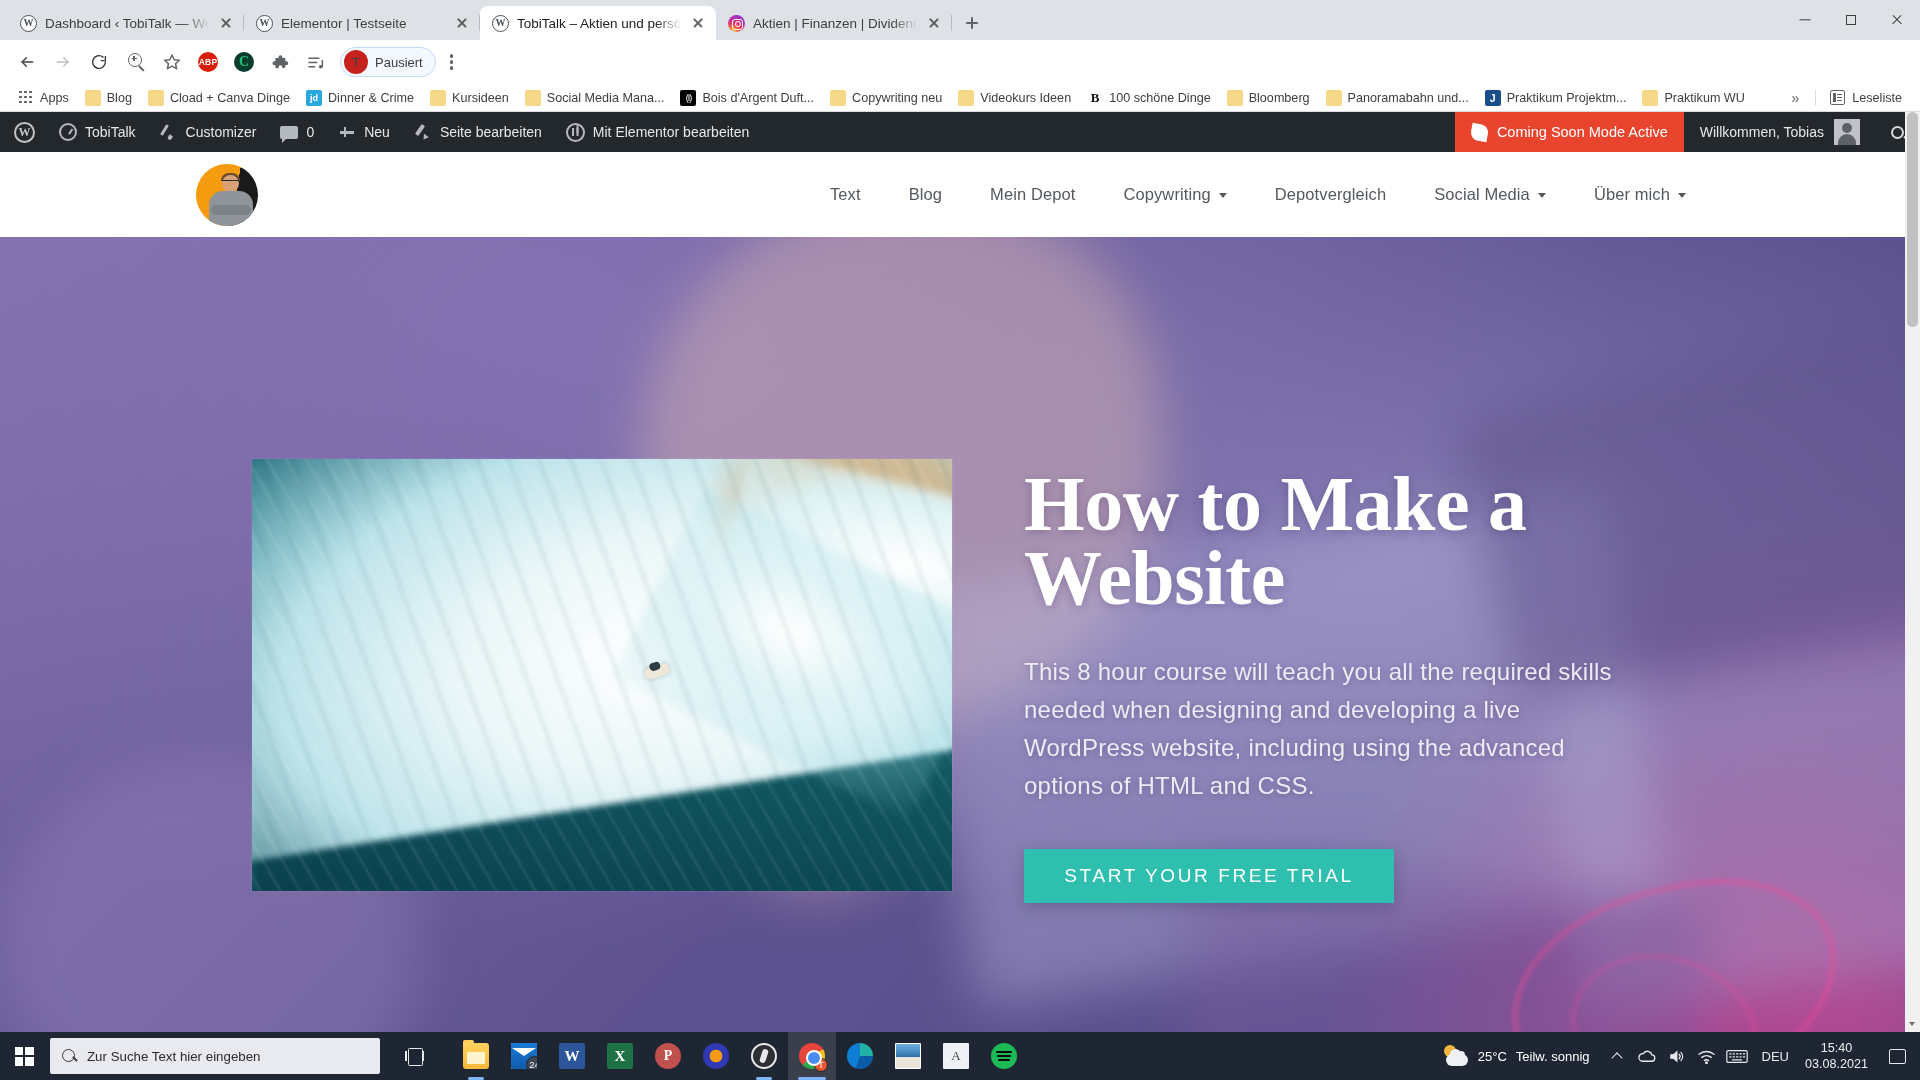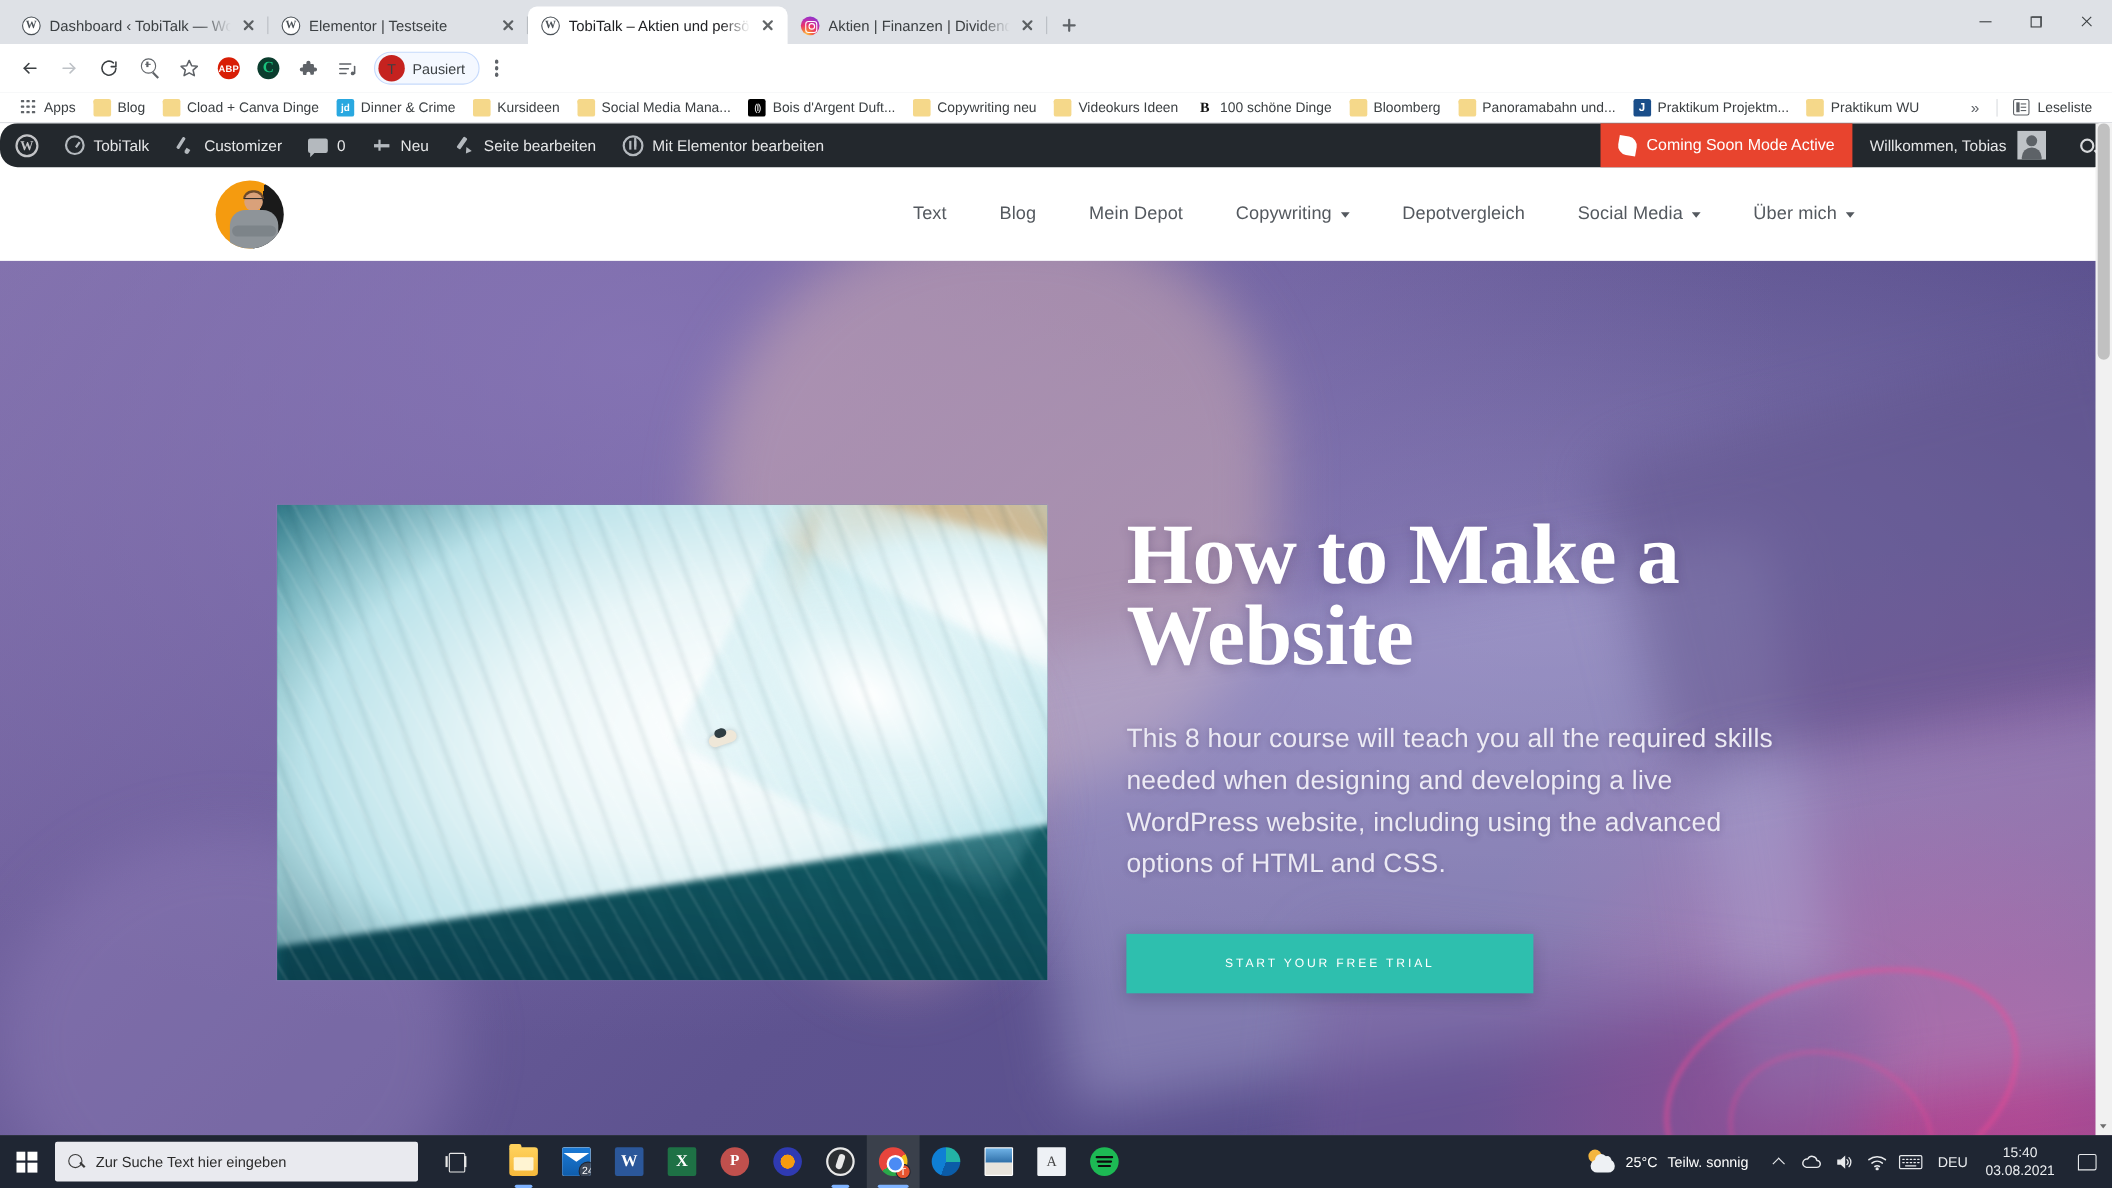--- a/index.html
+++ b/index.html
@@ -148,21 +148,21 @@
   .ll-ico:before{ content:""; position:absolute; left:1.5px; top:2px; width:3px; height:9px; background:#5f6368;}
   .ll-ico:after{ content:""; position:absolute; left:6px; top:2.5px; width:5px; height:1.2px; background:#5f6368;
     box-shadow:0 3px 0 #5f6368, 0 6px 0 #5f6368;}
 
   
   .viewport{ position:relative; width:1920px; height:920px; overflow:hidden; background:#fff;}
 
   
   .wpbar{
     height:40px; background:#23282d; display:flex; align-items:center;
-    font-size:14px; color:#e6e7e8; position:relative; z-index:5;border-radius:16px;
+    font-size:14px; color:#e6e7e8; position:relative; z-index:5;
   }
   .wp-item{ display:flex; align-items:center; gap:8px; padding:0 12px; height:40px; white-space:nowrap;}
   .wp-item.first{ padding-left:14px;}
   .wp-logo{ width:21px; height:21px; border-radius:50%; border:2px solid #c3c4c7; position:relative; flex:0 0 21px;}
   .wp-logo:after{ content:"W"; position:absolute; inset:0; text-align:center; line-height:17px; font-size:12px;
      font-family:"Liberation Serif", serif; color:#c3c4c7; font-weight:700;}
   .wp-ico{ width:18px; height:18px; position:relative; flex:0 0 18px; color:#b4b9be;}
   .ico-gauge{ border:2px solid #b4b9be; border-radius:50%;}
   .ico-gauge:after{ content:""; position:absolute; left:6.5px; top:3px; width:1.8px; height:6px; background:#b4b9be; transform:rotate(35deg); transform-origin:bottom center;}
   .ico-brush{ }
@@ -307,21 +307,21 @@
     font-size:78px; line-height:74px; letter-spacing:-.5px; margin-bottom:38px;
     text-shadow: 0 2px 10px rgba(40,25,70,.25);
   }
   .hero-p{
     font-size:24px; line-height:38px; color:#eceaf4; letter-spacing:.25px; font-weight:300;
     margin-bottom:44px; max-width:600px; text-shadow:0 1px 6px rgba(40,25,70,.3);
   }
   .cta{
     display:inline-flex; align-items:center; justify-content:center;
     width:370px; height:54px; background:#2ebfae; color:#ffffff;
-    font-size:11px; letter-spacing:2.6px; font-weight:500;
+    font-size:19px; letter-spacing:2.6px; font-weight:500;
     box-shadow: 0 4px 14px rgba(25,20,50,.22);
   }
 
   
   .pagescroll{ position:absolute; right:0; top:0; width:15px; height:920px; background:#f1f1f1; z-index:9;}
   .pagescroll .thumb{ position:absolute; left:2px; top:0; width:11px; height:215px; background:#c1c1c1; border-radius:6px;}
   .pagescroll .sbtn{ position:absolute; left:0; width:15px; height:15px;}
   .pagescroll .sbtn.up{ top:0;} .pagescroll .sbtn.down{ bottom:0;}
   .pagescroll .sbtn i{ position:absolute; left:4px; top:5px; width:0; height:0;
      border-left:3.5px solid transparent; border-right:3.5px solid transparent;}

